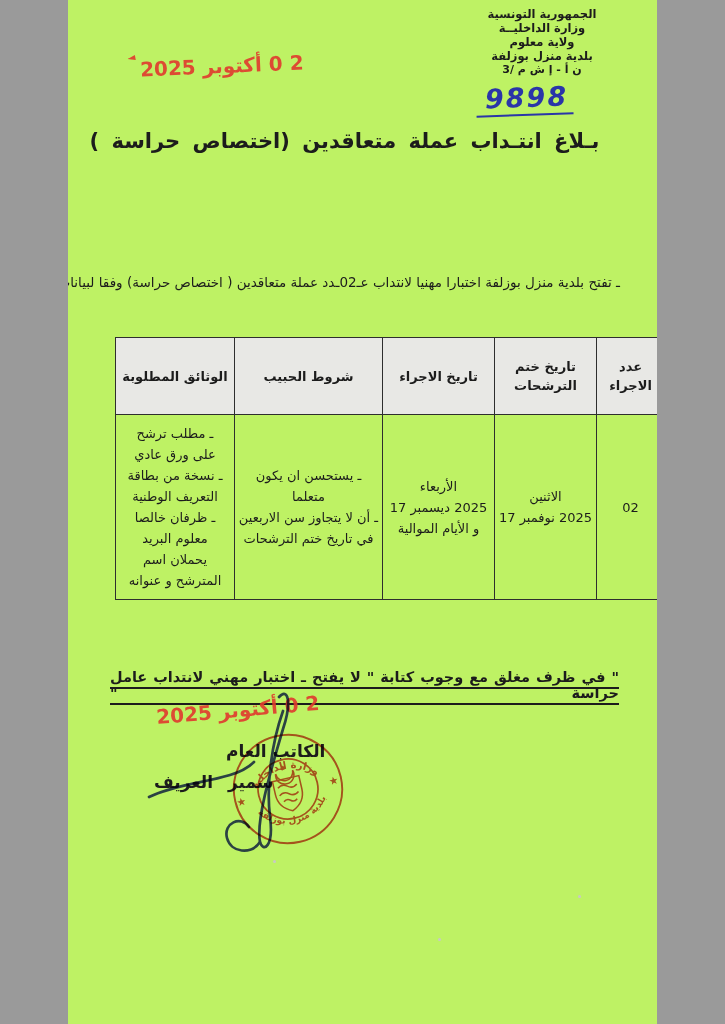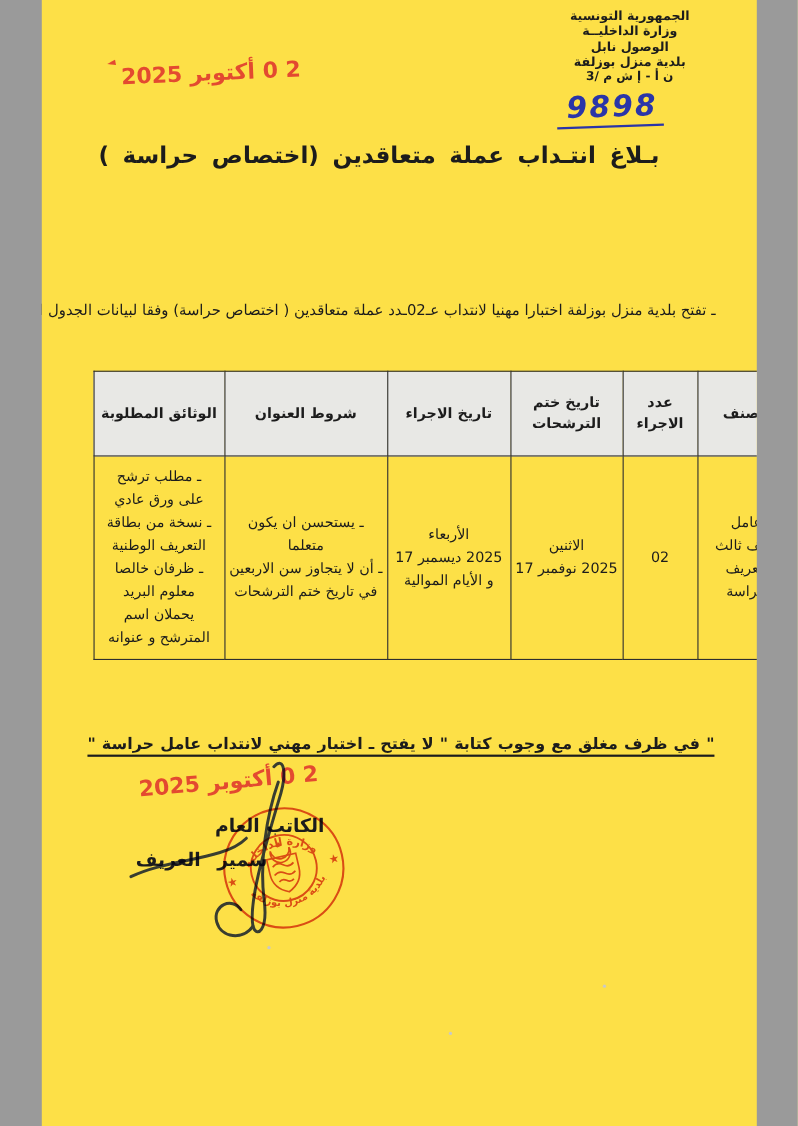--- a/index.html
+++ b/index.html
@@ -1,18 +1,18 @@
 <!DOCTYPE html>
 <html lang="ar"><head>
 <meta charset="utf-8">
 <style>
   html,body{margin:0;padding:0;background:#9a9a9a;}
   .page{
-    position:relative;width:650px;height:1024px;margin:0 auto;
-    background:#fde047;overflow:hidden;
+    position:relative;width:589px;height:1024px;margin:0 auto;
+    background:#bef264;overflow:hidden;
     font-family:"DejaVu Sans",sans-serif;color:#1c1c1c;
   }
   
   .letterhead{position:absolute;top:7px;right:20px;width:190px;text-align:center;
     font-weight:bold;font-size:11.5px;line-height:14px;}
   .letterhead .lh-line{white-space:nowrap;}
   .letterhead .lh-abbr{direction:rtl;font-size:11px;}
   
   .ref-number{position:absolute;top:82px;right:84px;color:#2a35a8;
     font-size:27px;font-weight:bold;font-style:italic;letter-spacing:2px;
@@ -57,21 +57,21 @@
   .scan-speck{position:absolute;background:#c9c9c6;border-radius:50%;width:3px;height:3px;}
 </style>
 </head>
 <body>
 
 <div class="page">
 
   <div class="letterhead" dir="rtl">
     <div class="lh-line">الجمهورية التونسية</div>
     <div class="lh-line">وزارة الداخليــة</div>
-    <div class="lh-line">الوصول نابل</div>
+    <div class="lh-line">ولاية معلوم</div>
     <div class="lh-line">بلدية منزل بوزلفة</div>
     <div class="lh-line lh-abbr">ن أ - إ ش م /3</div>
   </div>
 
   <div class="ref-number">9898</div>
 
   <div class="date-stamp stamp-top">
     <span class="stamp-flag">◄</span><span>2 0 أكتوبر 2025</span>
   </div>
 
@@ -87,21 +87,21 @@
       <col style="width:112px">
         <col style="width:148px">
         <col style="width:119px">
     </colgroup>
     <thead>
       <tr>
         <th>الصنف</th>
         <th>عدد الاجراء</th>
         <th>تاريخ ختم الترشحات</th>
         <th>تاريخ الاجراء</th>
-        <th>شروط العنوان</th>
+        <th>شروط الحبيب</th>
         <th>الوثائق المطلوبة</th>
       </tr>
     </thead>
     <tbody>
       <tr>
         <td>عامل
 صنف ثالث
 العريف
 حراسة</td>
         <td>02</td>

